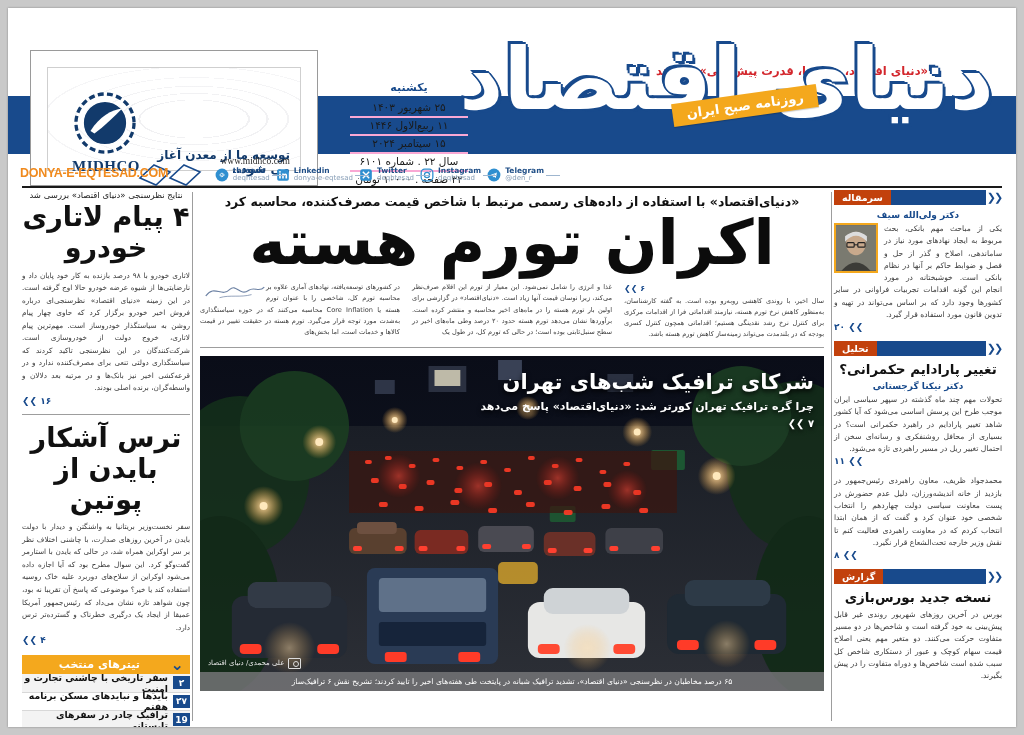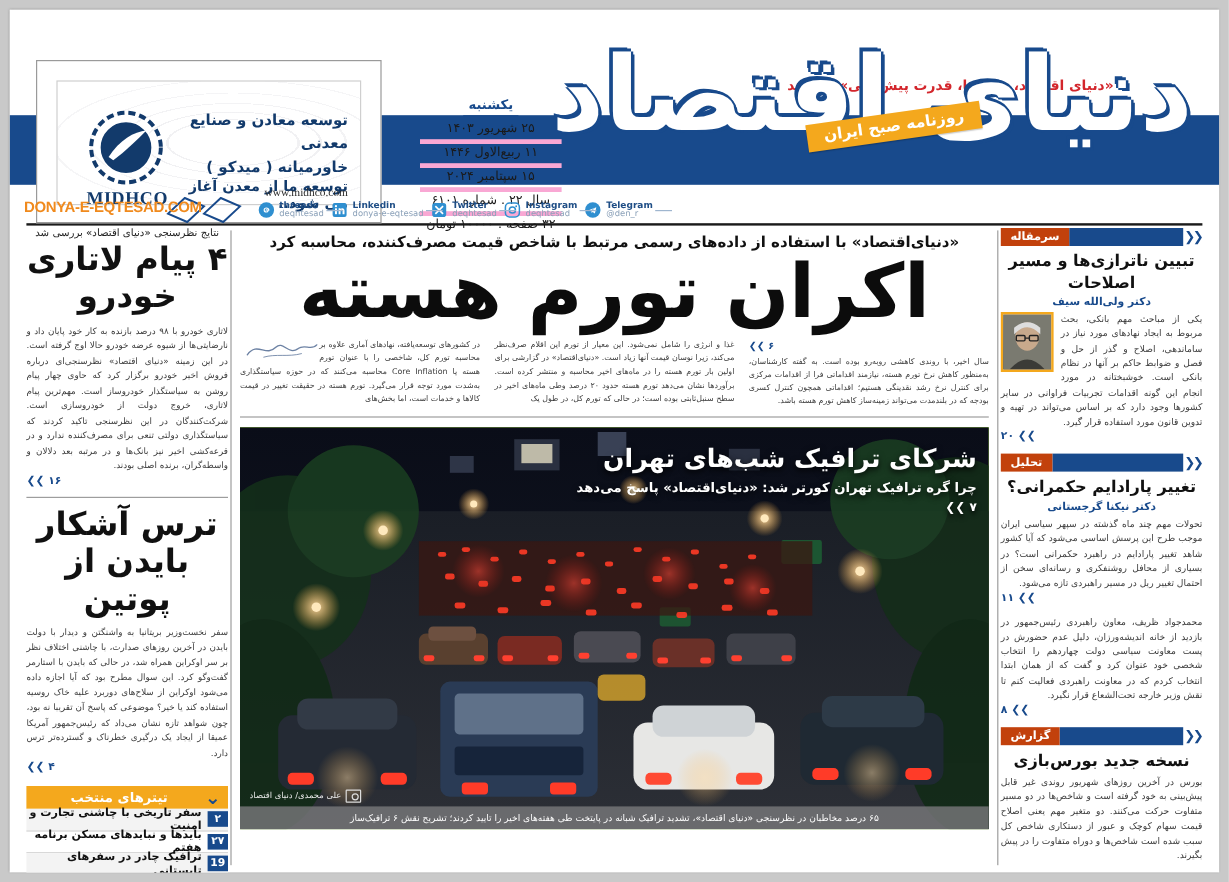--- a/index.html
+++ b/index.html
@@ -75,21 +75,21 @@
   .datebox{
     position:absolute;right:548px;top:74px;width:118px;text-align:center;
     color:#1a1a1a;font-size:10.5px;line-height:1.05;
   }
   .datebox .d0{
     color:#184a8c;font-weight:bold;font-size:11px;
     border-bottom:1px solid #184a8c;display:inline-block;padding:0 4px 2px;
     margin-bottom:3px;
   }
   .datebox .dl{
-    border-bottom:4px solid #f9a8d4;padding:2.5px 0;font-size:10.5px;
+    border-bottom:2px solid #f9a8d4;padding:2.5px 0;font-size:10.5px;
   }
   .datebox .dl:last-child{border-bottom:none;}
 
   .social{
     position:absolute;left:0;right:0;top:156px;height:22px;
     display:flex;flex-direction:row-reverse;align-items:center;
     padding-right:472px;box-sizing:border-box;direction:ltr;
   }
   .soc{
     display:flex;align-items:center;gap:4px;margin-right:0;margin-left:6px;
@@ -245,24 +245,20 @@
 
     <div class="ad-box">
       <div class="ad-inner">
         <svg class="ad-logo" viewBox="0 0 100 100">
           <circle cx="50" cy="50" r="44" fill="none" stroke="#123a6b" stroke-width="5" stroke-dasharray="9 5"></circle>
           <circle cx="50" cy="50" r="33" fill="#123a6b"></circle>
           <path d="M28 62 C42 40,60 30,76 28 C64 40,50 54,34 66 Z" fill="#fff"></path>
           <circle cx="50" cy="50" r="33" fill="none" stroke="#fff" stroke-width="2"></circle>
         </svg>
         <div class="ad-logo-name">MIDHCO</div>
-        <div class="ad-txt">
-          <div>توسعه معادن و صنایع معدنی</div>
-          <div>خاورمیانه ( میدکو )</div>
-        </div>
         <div class="ad-txt2">توسعه ما از معدن آغاز می شود..</div>
         <div class="ad-url">www.midhco.com</div>
       </div>
     </div>
 
     <div class="tagline">«دنیای اقتصاد، به شما، قدرت پیش‌بینی» می‌دهد</div>
 
     <div class="logo-wrap">
       <div class="logo-word">دنیای اقتصاد</div>
     </div>
@@ -348,21 +344,20 @@
     <div class="vsep" style="left:184px;"></div>
 
     <div class="col-right">
 
       <div class="sb-block">
         <div class="sb-head">
           <div class="sb-chev">❮❮</div>
           <div class="sb-bar"></div>
           <div class="sb-tag">سرمقاله</div>
         </div>
-        <div class="sb-title">تبیین ناترازی‌ها و مسیر اصلاحات</div>
         <div class="sb-author">دکتر ولی‌الله سیف</div>
         <div class="sb-photo">
           <svg viewBox="0 0 44 50" width="40" height="46">
             <rect width="44" height="50" fill="#7a7a70"></rect>
             <ellipse cx="22" cy="20" rx="11" ry="13" fill="#c8a98c"></ellipse>
             <path d="M10 18 Q22 5 34 18 L34 12 Q22 2 10 12 Z" fill="#ddd"></path>
             <rect x="12" y="19" width="8" height="5" rx="1" fill="none" stroke="#222" stroke-width="1.3"></rect>
             <rect x="24" y="19" width="8" height="5" rx="1" fill="none" stroke="#222" stroke-width="1.3"></rect>
             <path d="M20 21.5h4" stroke="#222" stroke-width="1.2"></path>
             <path d="M6 50 Q22 32 38 50 Z" fill="#3b3b37"></path>

